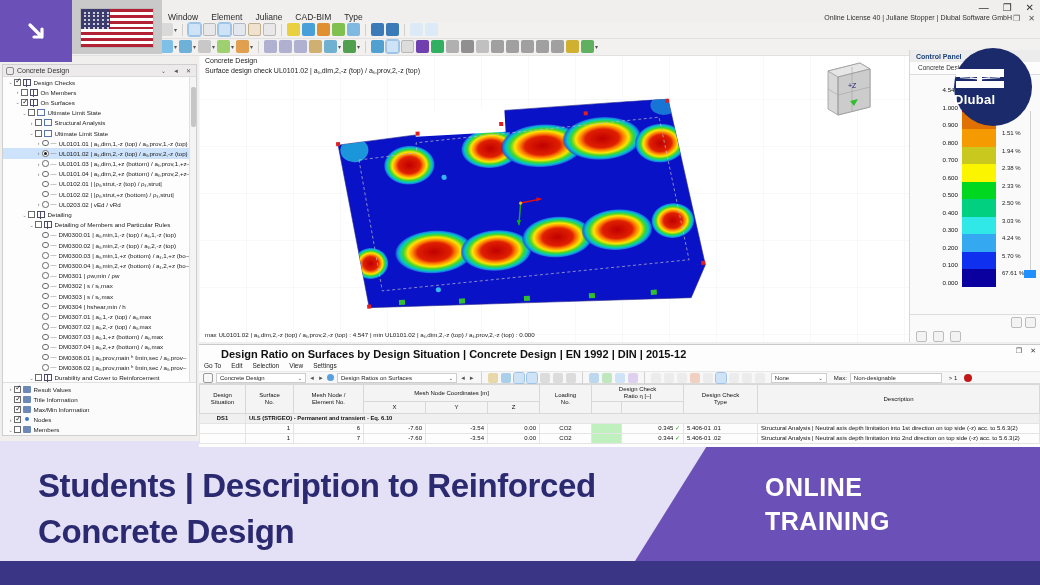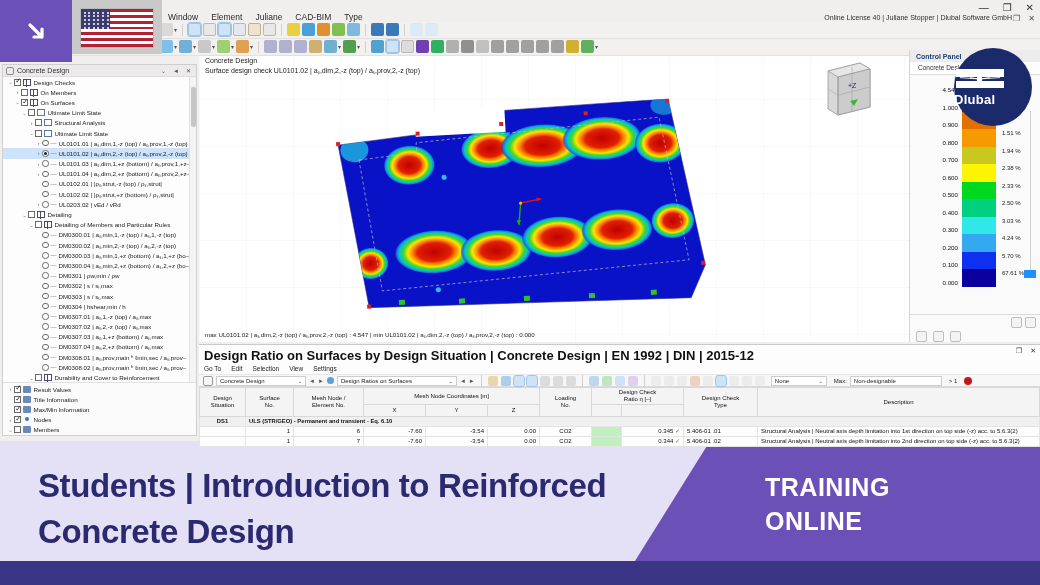--- a/index.html
+++ b/index.html
@@ -118,21 +118,21 @@
   
   .logo { position:absolute; right:8px; top:48px; width:78px; height:78px; border-radius:50%;
           background:#1b2a6b; z-index:30; display:flex; flex-direction:column; align-items:flex-start;
           justify-content:center; }
   .logo .mark { width:52px; height:22px; position:relative; }
   .logo .txt { color:#fff; font-size:13px; font-weight:bold; letter-spacing:.3px; margin-top:2px; }
 
   
   .tbl { position:absolute; left:199px; top:344px; width:841px; height:103px; background:#fdfdfd;
          border-top:1px solid #c9c9c9; z-index:8; }
-  .tbl-title { font-size:13px; font-weight:bold; color:#111; padding:3px 0 2px 5px; }
+  .tbl-title { font-size:11px; font-weight:bold; color:#111; padding:3px 0 2px 22px; }
   .tbl-menu { display:flex; gap:10px; font-size:6.5px; color:#222; padding:0 0 2px 5px; }
   .tbl-tools { height:13px; display:flex; align-items:center; gap:3px; padding-left:4px;
                border-top:1px solid #e8e8e8; border-bottom:1px solid #dadada; background:#f7f7f7; }
   .tbl-combo { width:90px; height:10px; border:1px solid #cdcdcd; background:#fff; font-size:6px;
                display:flex; align-items:center; padding:0 3px; color:#222; gap:2px; }
   .tbl-combo .cv { flex:1; }
   .mini { width:10px; height:10px; border-radius:2px; }
   .mini.sel { background:#cfe3f7; outline:1px solid #9ec4e8; }
   thead th { font-weight:normal; }
   .grid { width:100%; border-collapse:collapse; font-size:6px; color:#111; table-layout:fixed; }
@@ -808,27 +808,27 @@
       </table>
     </div>
 
   </div>
 
   <div id="banner">
     <div class="bn-left"></div>
     <div class="bn-right"></div>
 
     <div class="bn-title">
-      <div>Students | Introduction to Reinforced</div>
+      <div>Students | Description to Reinforced</div>
       <div>Concrete Design</div>
     </div>
 
     <div class="bn-type">
+      <div>ONLINE</div>
       <div>TRAINING</div>
-      <div>ONLINE</div>
     </div>
 
     <div class="bn-strip"></div>
   </div>
 
   <div class="tile-gray"></div>
   <div class="flag">
     <div class="stripes" id="flag-stripes">
         <i></i>
         <i></i>

